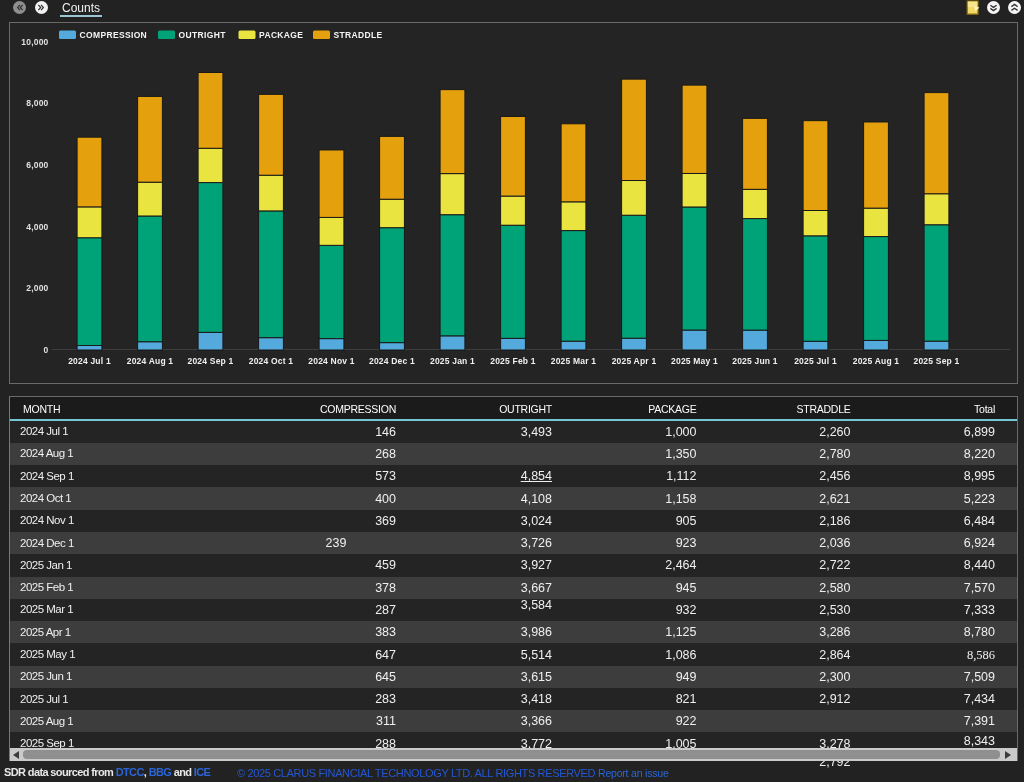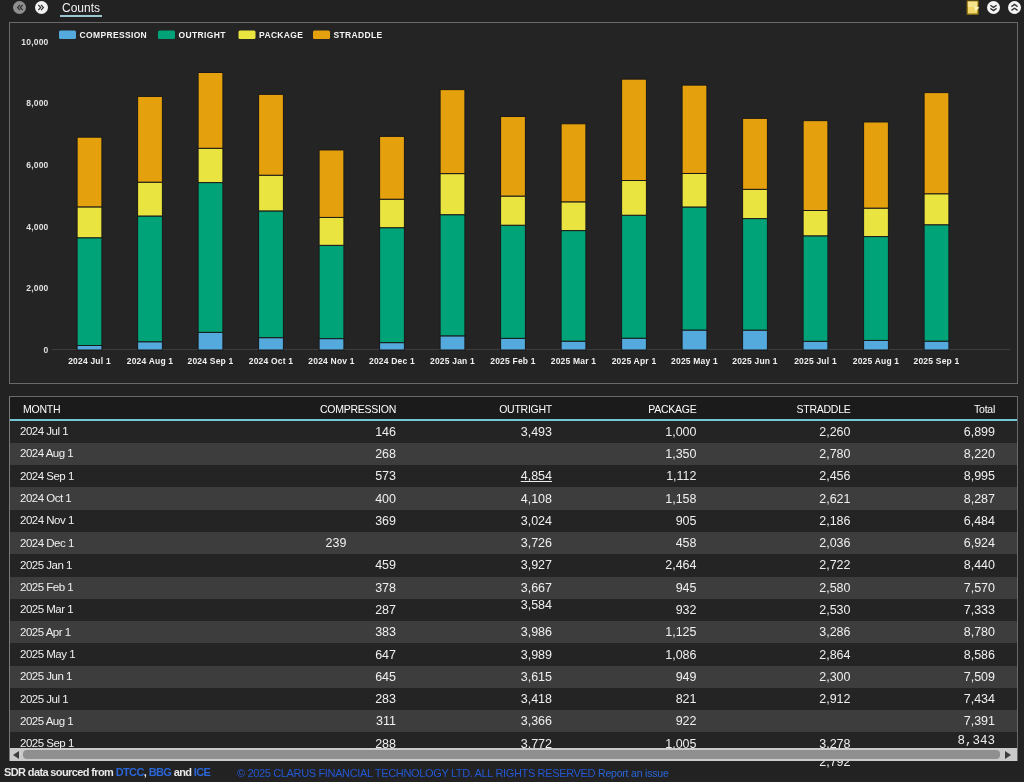--- a/index.html
+++ b/index.html
@@ -63,33 +63,33 @@
 <div class="ct r" style="left:432.0px;top:469.3px;width:120px;text-decoration:underline;">4,854</div>
 <div class="ct r" style="left:576.5px;top:469.3px;width:120px;">1,112</div>
 <div class="ct r" style="left:730.5px;top:469.3px;width:120px;">2,456</div>
 <div class="ct r" style="left:875.0px;top:469.3px;width:120px;">8,995</div>
 <div style="position:absolute;left:10px;top:487.3px;width:1007px;height:22.28px;background:#3d3d3d"></div>
 <div class="ct m" style="left:20px;top:491.9px;">2024 Oct 1</div>
 <div class="ct r" style="left:276.0px;top:491.5px;width:120px;">400</div>
 <div class="ct r" style="left:432.0px;top:491.5px;width:120px;">4,108</div>
 <div class="ct r" style="left:576.5px;top:491.5px;width:120px;">1,158</div>
 <div class="ct r" style="left:730.5px;top:491.5px;width:120px;">2,621</div>
-<div class="ct r" style="left:875.0px;top:491.5px;width:120px;">8,287</div>
+<div class="ct r" style="left:875.0px;top:491.5px;width:120px;">5,223</div>
 <div style="position:absolute;left:10px;top:509.6px;width:1007px;height:22.28px;background:#242424"></div>
 <div class="ct m" style="left:20px;top:514.2px;">2024 Nov 1</div>
 <div class="ct r" style="left:276.0px;top:513.8px;width:120px;">369</div>
 <div class="ct r" style="left:432.0px;top:513.8px;width:120px;">3,024</div>
 <div class="ct r" style="left:576.5px;top:513.8px;width:120px;">905</div>
 <div class="ct r" style="left:730.5px;top:513.8px;width:120px;">2,186</div>
 <div class="ct r" style="left:875.0px;top:513.8px;width:120px;">6,484</div>
 <div style="position:absolute;left:10px;top:531.9px;width:1007px;height:22.28px;background:#3d3d3d"></div>
 <div class="ct m" style="left:20px;top:536.5px;">2024 Dec 1</div>
 <div class="ct r" style="left:276.0px;top:536.1px;width:120px;text-align:center;">239</div>
 <div class="ct r" style="left:432.0px;top:536.1px;width:120px;">3,726</div>
-<div class="ct r" style="left:576.5px;top:536.1px;width:120px;">458</div>
+<div class="ct r" style="left:576.5px;top:536.1px;width:120px;">923</div>
 <div class="ct r" style="left:730.5px;top:536.1px;width:120px;">2,036</div>
 <div class="ct r" style="left:875.0px;top:536.1px;width:120px;">6,924</div>
 <div style="position:absolute;left:10px;top:554.2px;width:1007px;height:22.28px;background:#242424"></div>
 <div class="ct m" style="left:20px;top:558.8px;">2025 Jan 1</div>
 <div class="ct r" style="left:276.0px;top:558.4px;width:120px;">459</div>
 <div class="ct r" style="left:432.0px;top:558.4px;width:120px;">3,927</div>
 <div class="ct r" style="left:576.5px;top:558.4px;width:120px;">2,464</div>
 <div class="ct r" style="left:730.5px;top:558.4px;width:120px;">2,722</div>
 <div class="ct r" style="left:875.0px;top:558.4px;width:120px;">8,440</div>
 <div style="position:absolute;left:10px;top:576.5px;width:1007px;height:22.28px;background:#3d3d3d"></div>
@@ -109,24 +109,24 @@
 <div style="position:absolute;left:10px;top:621.0px;width:1007px;height:22.28px;background:#3d3d3d"></div>
 <div class="ct m" style="left:20px;top:625.6px;">2025 Apr 1</div>
 <div class="ct r" style="left:276.0px;top:625.2px;width:120px;">383</div>
 <div class="ct r" style="left:432.0px;top:625.2px;width:120px;">3,986</div>
 <div class="ct r" style="left:576.5px;top:625.2px;width:120px;">1,125</div>
 <div class="ct r" style="left:730.5px;top:625.2px;width:120px;">3,286</div>
 <div class="ct r" style="left:875.0px;top:625.2px;width:120px;">8,780</div>
 <div style="position:absolute;left:10px;top:643.3px;width:1007px;height:22.28px;background:#242424"></div>
 <div class="ct m" style="left:20px;top:647.9px;">2025 May 1</div>
 <div class="ct r" style="left:276.0px;top:647.5px;width:120px;">647</div>
-<div class="ct r" style="left:432.0px;top:647.5px;width:120px;">3,989</div>
+<div class="ct r" style="left:432.0px;top:647.5px;width:120px;">5,514</div>
 <div class="ct r" style="left:576.5px;top:647.5px;width:120px;">1,086</div>
 <div class="ct r" style="left:730.5px;top:647.5px;width:120px;">2,864</div>
-<div class="ct r" style="left:875.0px;top:647.5px;width:120px;">8,586</div>
+<div class="ct r" style="left:875.0px;top:647.5px;width:120px;font-family:Liberation Serif, serif;">8,586</div>
 <div style="position:absolute;left:10px;top:665.6px;width:1007px;height:22.28px;background:#3d3d3d"></div>
 <div class="ct m" style="left:20px;top:670.2px;">2025 Jun 1</div>
 <div class="ct r" style="left:276.0px;top:669.8px;width:120px;">645</div>
 <div class="ct r" style="left:432.0px;top:669.8px;width:120px;">3,615</div>
 <div class="ct r" style="left:576.5px;top:669.8px;width:120px;">949</div>
 <div class="ct r" style="left:730.5px;top:669.8px;width:120px;">2,300</div>
 <div class="ct r" style="left:875.0px;top:669.8px;width:120px;">7,509</div>
 <div style="position:absolute;left:10px;top:687.9px;width:1007px;height:22.28px;background:#242424"></div>
 <div class="ct m" style="left:20px;top:692.5px;">2025 Jul 1</div>
 <div class="ct r" style="left:276.0px;top:692.1px;width:120px;">283</div>
@@ -140,21 +140,21 @@
 <div class="ct r" style="left:432.0px;top:714.3px;width:120px;">3,366</div>
 <div class="ct r" style="left:576.5px;top:714.3px;width:120px;">922</div>
 <div class="ct r" style="left:730.5px;top:755px;width:120px;">2,792</div>
 <div class="ct r" style="left:875.0px;top:714.3px;width:120px;">7,391</div>
 <div style="position:absolute;left:10px;top:732.4px;width:1007px;height:22.28px;background:#242424"></div>
 <div class="ct m" style="left:20px;top:737.0px;">2025 Sep 1</div>
 <div class="ct r" style="left:276.0px;top:736.6px;width:120px;">288</div>
 <div class="ct r" style="left:432.0px;top:736.6px;width:120px;">3,772</div>
 <div class="ct r" style="left:576.5px;top:736.6px;width:120px;">1,005</div>
 <div class="ct r" style="left:730.5px;top:736.6px;width:120px;">3,278</div>
-<div class="ct r" style="left:875.0px;top:734px;width:120px;font-family:Liberation Mono, monospace;">8,343</div>
+<div class="ct r" style="left:875.0px;top:734px;width:120px;">8,343</div>
 
 <div style="position:absolute;left:10px;top:752.2px;width:1007px;height:8px;background:#242424"></div>
 
 <div style="position:absolute;left:10px;top:748px;width:1007px;height:12.5px;background:#cacaca"></div>
 <div style="position:absolute;left:23px;top:750px;width:977px;height:8.5px;border-radius:4px;background:#8f8f8f"></div>
 <div style="position:absolute;left:13px;top:750.5px;width:0;height:0;border-style:solid;border-width:4px 6px 4px 0;border-color:transparent #3c3c3c transparent transparent"></div>
 <div style="position:absolute;left:1005px;top:750.5px;width:0;height:0;border-style:solid;border-width:4px 0 4px 6px;border-color:transparent transparent transparent #3c3c3c"></div>
 
 <div style="position:absolute;left:4px;top:766px;font-size:11px;font-weight:bold;letter-spacing:-0.62px;color:#e8e8e8">SDR data sourced from <span style="color:#2b66d9">DTCC</span>, <span style="color:#2b66d9">BBG</span> and <span style="color:#2b66d9">ICE</span></div>
 <div style="position:absolute;left:237px;top:766.5px;font-size:11px;letter-spacing:-0.35px;color:#2457d2">© 2025 CLARUS FINANCIAL TECHNOLOGY LTD. ALL RIGHTS RESERVED</div>

